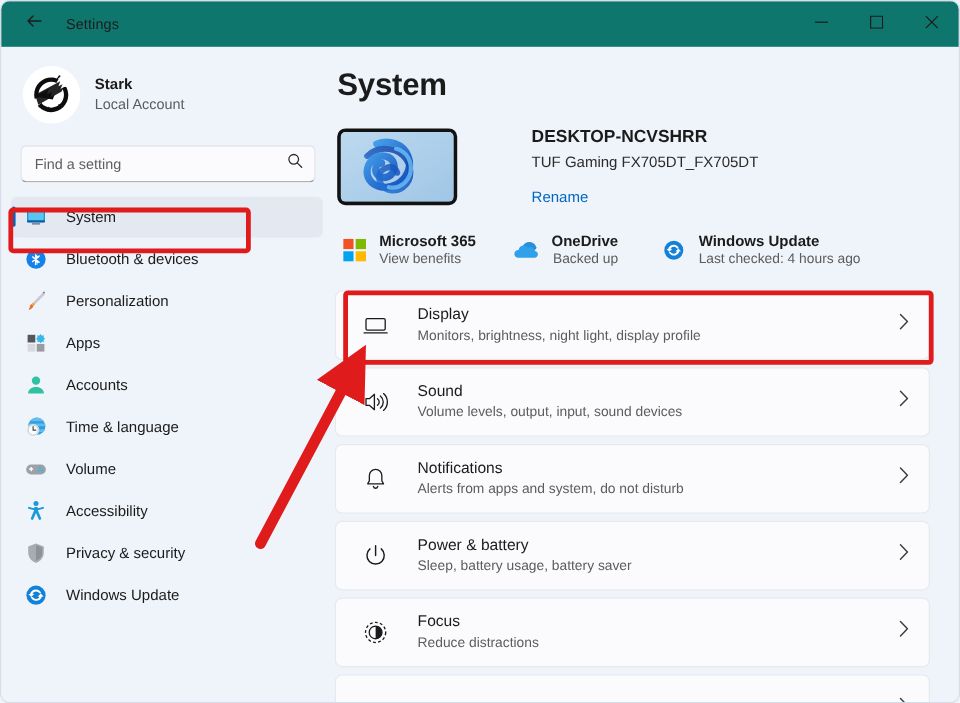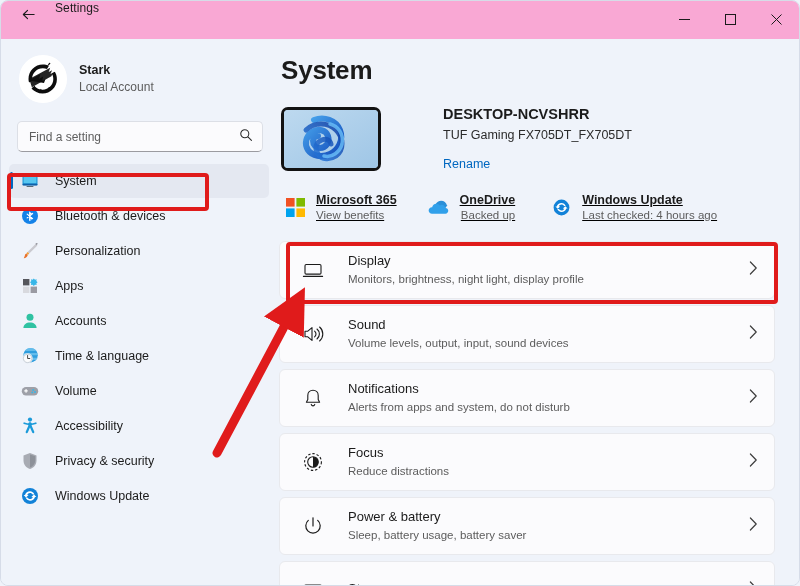--- a/index.html
+++ b/index.html
@@ -24,22 +24,22 @@
     border: 1px solid #d6dce8;
     border-radius: 8px;
     overflow: hidden;
   }
 
   
   .titlebar {
     height: 38px;
     flex: 0 0 38px;
     display: flex;
-    align-items: flex-start;
-    background: #f9a8d4;
+    align-items: center;
+    background: #0f766e;
     position: relative;
     z-index: 5;
   }
   .back-btn {
     width: 30px; height: 30px;
     margin-left: 12px;
     display: flex; align-items: center; justify-content: center;
     border-radius: 5px;
     cursor: pointer;
   }
@@ -191,21 +191,21 @@
     gap: 0;
   }
   .quick {
     display: flex;
     align-items: center;
     cursor: pointer;
     padding: 4px 8px 4px 4px;
     border-radius: 5px;
   }
   .q-ico { width: 24px; flex:0 0 24px; display:flex; align-items:center; justify-content:center; }
-  .q-text { margin-left: 9px; line-height: 1.28; text-decoration: underline; }
+  .q-text { margin-left: 9px; line-height: 1.28; }
   .q-title { font-size: 12.5px; font-weight: bold; color: #1b1b1b; }
   .q-sub { font-size: 11.5px; color: #5c5c5c; }
 
   .cards { margin-top: 14px; }
   .card {
     height: 58px;
     background: #fbfbfd;
     border: 1px solid #e8e9ed;
     border-radius: 6px;
     display: flex;
@@ -567,47 +567,47 @@
           </span>
           <span class="chev">
             <svg width="9" height="14" viewBox="0 0 9 14" fill="none" stroke="#3c3c3c" stroke-width="1.2">
                 <path d="M1.4 1L7.2 7l-5.8 6" stroke-linecap="round" stroke-linejoin="round"></path>
               </svg>
           </span>
         </div>
 
         <div class="card">
           <span class="card-ico">
+            <svg width="22" height="22" viewBox="0 0 22 22" fill="none" stroke="#1b1b1b" stroke-width="1.2">
+              <path d="M11 2.8v8.2" stroke-linecap="round"></path>
+              <path d="M6.3 5.4a7.2 7.2 0 1 0 9.4 0" stroke-linecap="round"></path>
+            </svg>
+          </span>
+          <span class="card-text">
+            <span class="card-title" style="display:block">Power &amp; battery</span>
+            <span class="card-sub" style="display:block">Sleep, battery usage, battery saver</span>
+          </span>
+          <span class="chev">
+            <svg width="9" height="14" viewBox="0 0 9 14" fill="none" stroke="#3c3c3c" stroke-width="1.2">
+                <path d="M1.4 1L7.2 7l-5.8 6" stroke-linecap="round" stroke-linejoin="round"></path>
+              </svg>
+          </span>
+        </div>
+
+        <div class="card">
+          <span class="card-ico">
             <svg width="22" height="22" viewBox="0 0 22 22">
               <circle cx="11" cy="11" r="8.4" fill="none" stroke="#1b1b1b" stroke-width="1.1" stroke-dasharray="2.4 1.9"></circle>
               <circle cx="11" cy="11" r="5.3" fill="none" stroke="#1b1b1b" stroke-width="1.1"></circle>
               <path d="M11 5.7a5.3 5.3 0 0 1 0 10.6z" fill="#1b1b1b"></path>
             </svg>
           </span>
           <span class="card-text">
             <span class="card-title" style="display:block">Focus</span>
             <span class="card-sub" style="display:block">Reduce distractions</span>
-          </span>
-          <span class="chev">
-            <svg width="9" height="14" viewBox="0 0 9 14" fill="none" stroke="#3c3c3c" stroke-width="1.2">
-                <path d="M1.4 1L7.2 7l-5.8 6" stroke-linecap="round" stroke-linejoin="round"></path>
-              </svg>
-          </span>
-        </div>
-
-        <div class="card">
-          <span class="card-ico">
-            <svg width="22" height="22" viewBox="0 0 22 22" fill="none" stroke="#1b1b1b" stroke-width="1.2">
-              <path d="M11 2.8v8.2" stroke-linecap="round"></path>
-              <path d="M6.3 5.4a7.2 7.2 0 1 0 9.4 0" stroke-linecap="round"></path>
-            </svg>
-          </span>
-          <span class="card-text">
-            <span class="card-title" style="display:block">Power &amp; battery</span>
-            <span class="card-sub" style="display:block">Sleep, battery usage, battery saver</span>
           </span>
           <span class="chev">
             <svg width="9" height="14" viewBox="0 0 9 14" fill="none" stroke="#3c3c3c" stroke-width="1.2">
                 <path d="M1.4 1L7.2 7l-5.8 6" stroke-linecap="round" stroke-linejoin="round"></path>
               </svg>
           </span>
         </div>
 
         <div class="card">
           <span class="card-ico">

